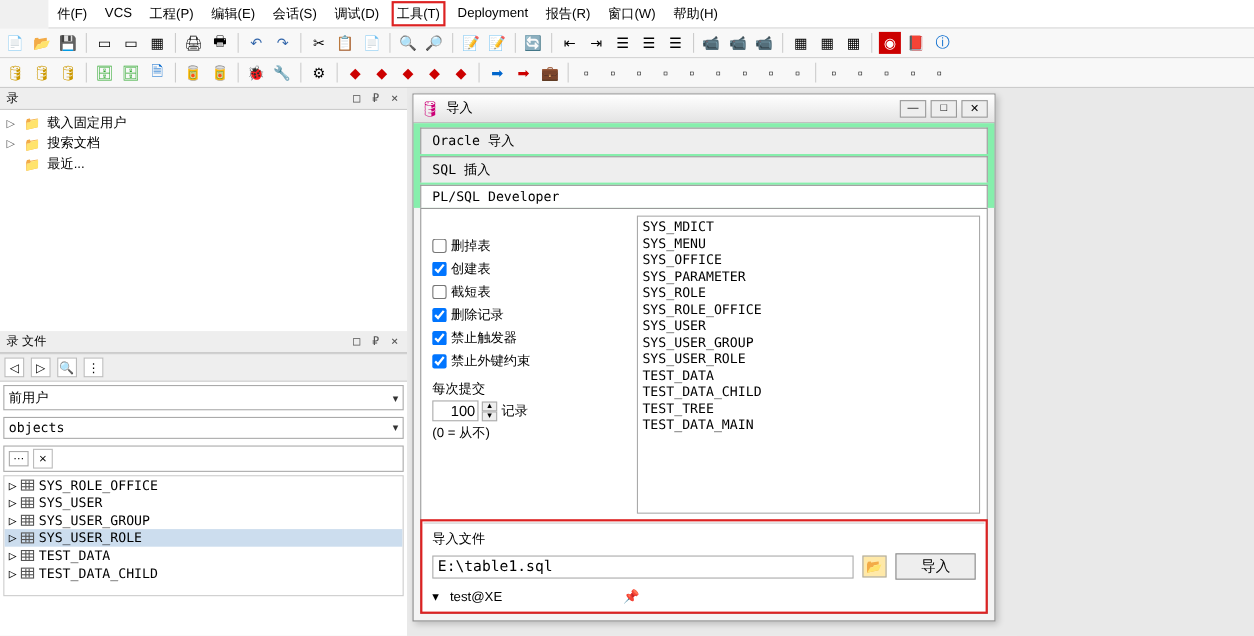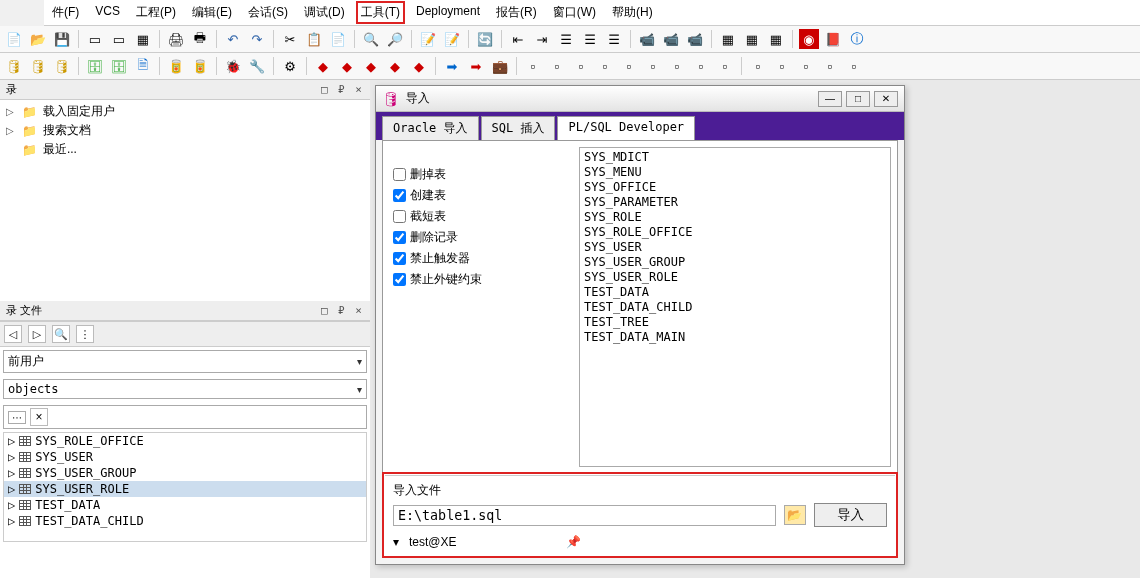--- a/index.html
+++ b/index.html
@@ -113,21 +113,21 @@
   }
   .dlg-title-left { display:flex; align-items:center; gap:6px; }
   .db-icon { color:#c07; font-size:14px; }
   .dlg-win-btns { display:flex; gap:4px; }
   .dlg-win-btns span {
     width:24px; height:16px; border:1px solid #999; background:#eee;
     display:inline-flex; align-items:center; justify-content:center; font-size:10px;
   }
 
   .tab-row {
-    display:flex; gap:2px; padding:4px 6px 0 6px; background:#4c1d95;
+    display:flex; gap:2px; padding:4px 6px 0 6px; background:#86efac;flex-direction:column;
   }
   .tab {
     border:1px solid #999; border-bottom:none;
     padding:3px 10px; background:#eee;
     font-family: monospace;
   }
   .tab.active { background:#fff; }
 
   .dlg-body {
     flex:1; border:1px solid #999; margin:0 6px 6px 6px; background:#fff;
@@ -405,20 +405,32 @@
                 <span>删除记录</span>
               </div>
             <div class="chk-row">
                 <input type="checkbox" checked="" style="">
                 <span>禁止触发器</span>
               </div>
             <div class="chk-row">
                 <input type="checkbox" checked="" style="">
                 <span>禁止外键约束</span>
               </div>
+            <div class="commit-row">
+              <div>每次提交</div>
+              <div style="display:flex;align-items:center;gap:4px;margin-top:2px">
+                <input type="text" value="100" style="">
+                <span class="spinner">
+                    <span>▲</span>
+                    <span>▼</span>
+                  </span>
+                <span>记录</span>
+              </div>
+              <div style="margin-top:2px">(0 = 从不)</div>
+            </div>
           </div>
           <div class="tables-col">
             <div>SYS_MDICT</div>
             <div>SYS_MENU</div>
             <div>SYS_OFFICE</div>
             <div>SYS_PARAMETER</div>
             <div>SYS_ROLE</div>
             <div>SYS_ROLE_OFFICE</div>
             <div>SYS_USER</div>
             <div>SYS_USER_GROUP</div>

